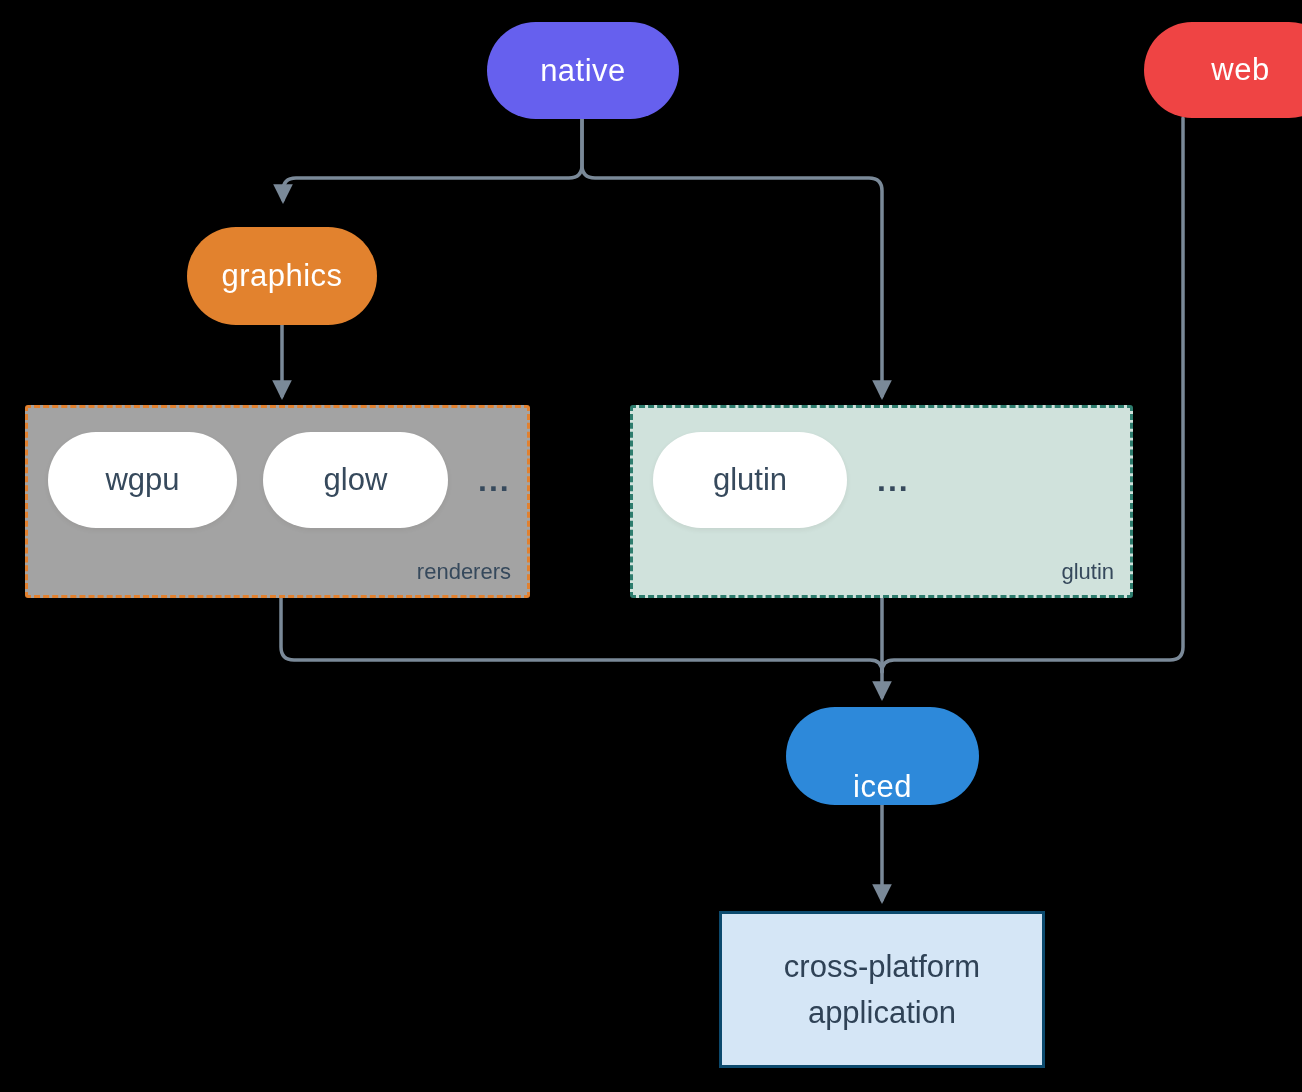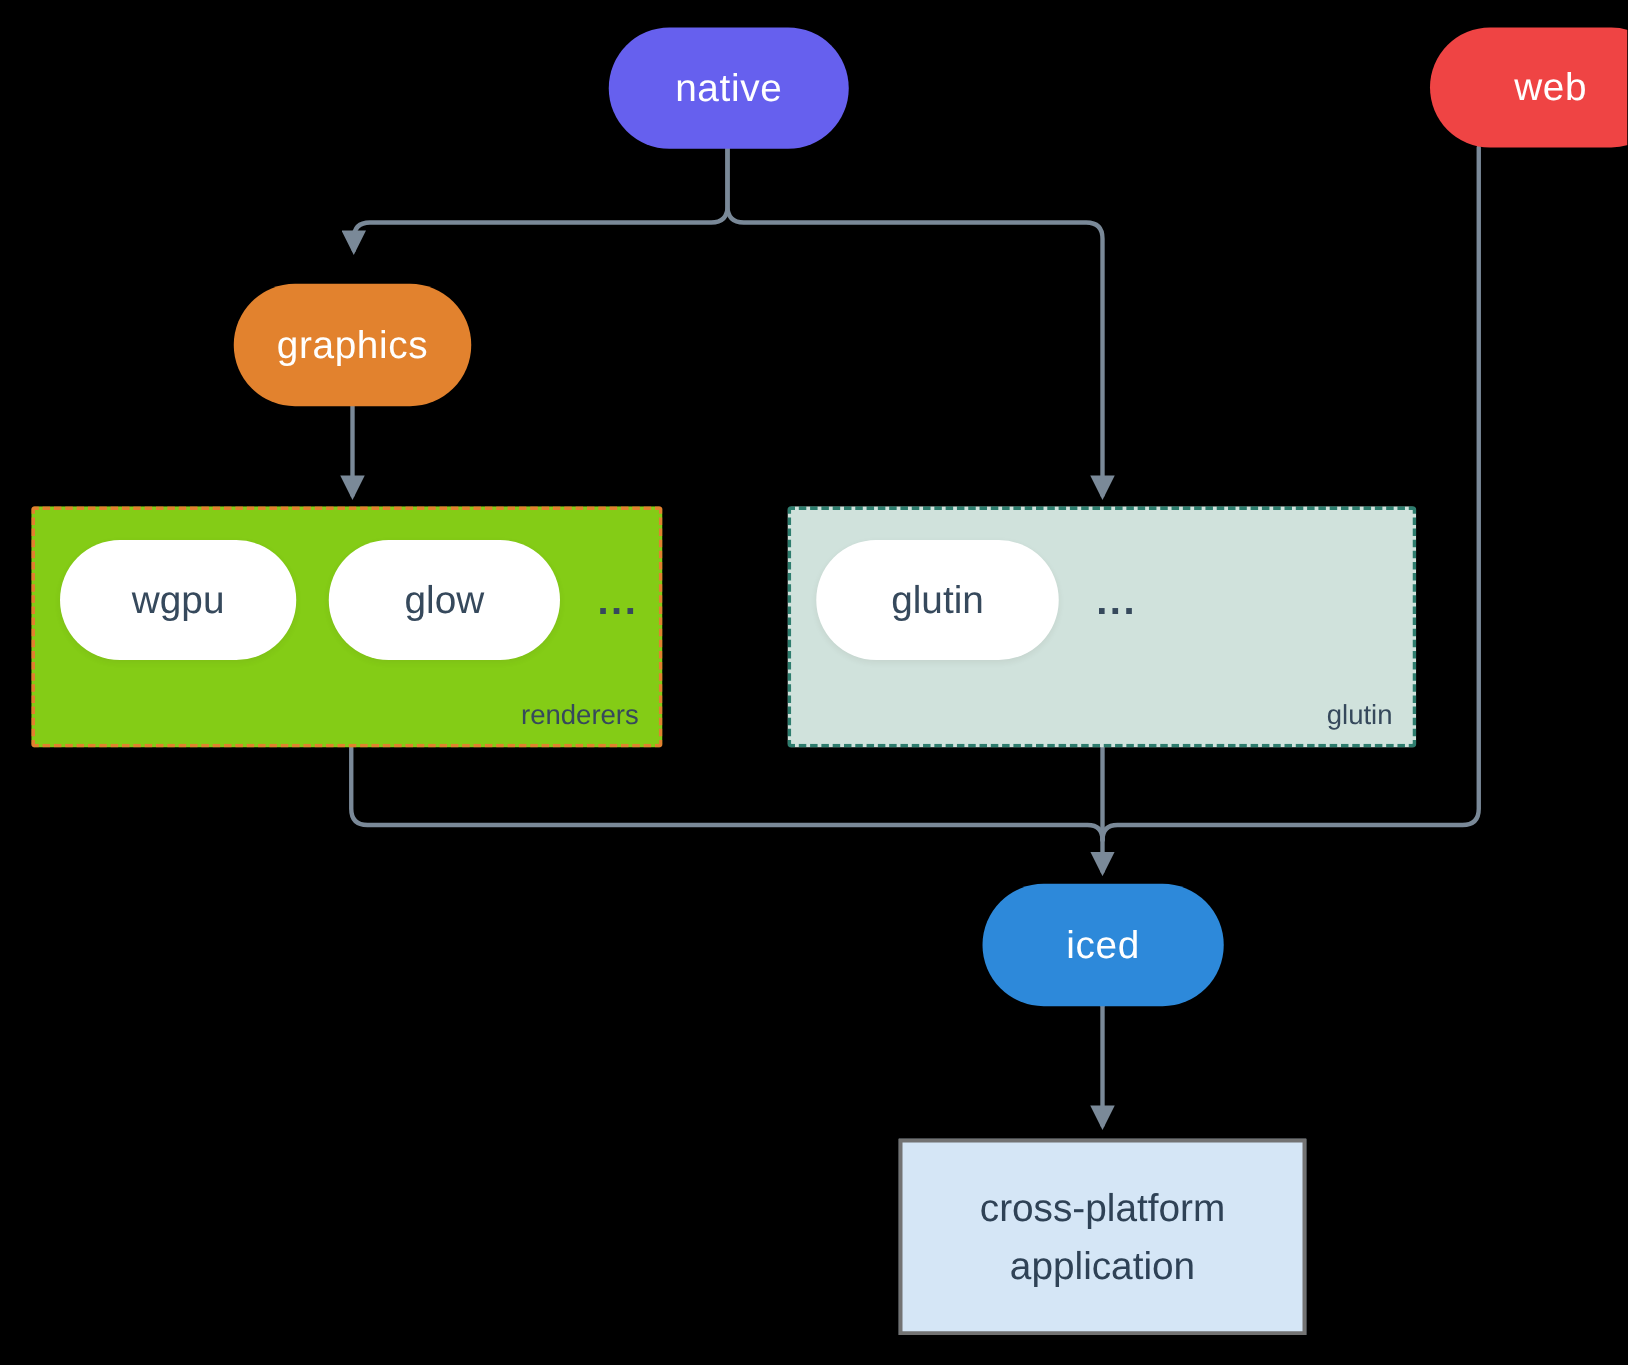--- a/index.html
+++ b/index.html
@@ -19,31 +19,31 @@
     align-items: center;
     justify-content: center;
     border-radius: 60px;
     color: #ffffff;
     font-size: 31px;
     letter-spacing: 0.5px;
   }
   .pill-native   { left: 487px; top:  22px; width: 192px; height: 97px; background: #6660EE; text-align: center; }
   .pill-web      { left: 1144px; top: 22px; width: 193px; height: 96px; background: #ef4444; }
   .pill-graphics { left: 187px; top: 215px; width: 190px; height: 98px; background: #E2822E; margin-top: 12px; }
-  .pill-iced     { left: 786px; top: 707px; width: 193px; height: 98px; background: #2D89DA; }
+  .pill-iced     { left: 786px; top: 707px; width: 193px; height: 98px; background: #2D89DA; align-items: flex-end; }
 
   .group-box {
     position: absolute;
     box-sizing: border-box;
     border-radius: 3px;
     border: 3px dashed;
   }
   .group-renderers {
     left: 25px; top: 405px; width: 505px; height: 193px;
-    background: #84cc16; border-color: #E2812F;
+    background: #a3a3a3; border-color: #E2812F;
   }
   .group-shells {
     left: 630px; top: 405px; width: 503px; height: 193px;
     background: #D0E2DC; border-color: #2E7D6E;
   }
   .group-pills {
     position: absolute; left: 20px; top: 24px;
     display: flex; align-items: center; gap: 26px;
   }
   .white-pill {
@@ -61,21 +61,21 @@
   .group-label {
     position: absolute; right: 16px; bottom: 10px;
     font-size: 22px; color: #36495C;
   }
 
   .app-box {
     position: absolute;
     left: 719px; top: 911px; width: 326px; height: 157px;
     box-sizing: border-box;
     background: #D5E6F6;
-    border: 3px solid #737373;
+    border: 3px solid #0c4a6e;
     display: flex; flex-direction: column;
     align-items: center; justify-content: center;
     color: #2F4256; font-size: 31px; line-height: 46px;
     text-align: center;
   }
 </style>
 </head>
 <body>
 
 <div class="canvas">

